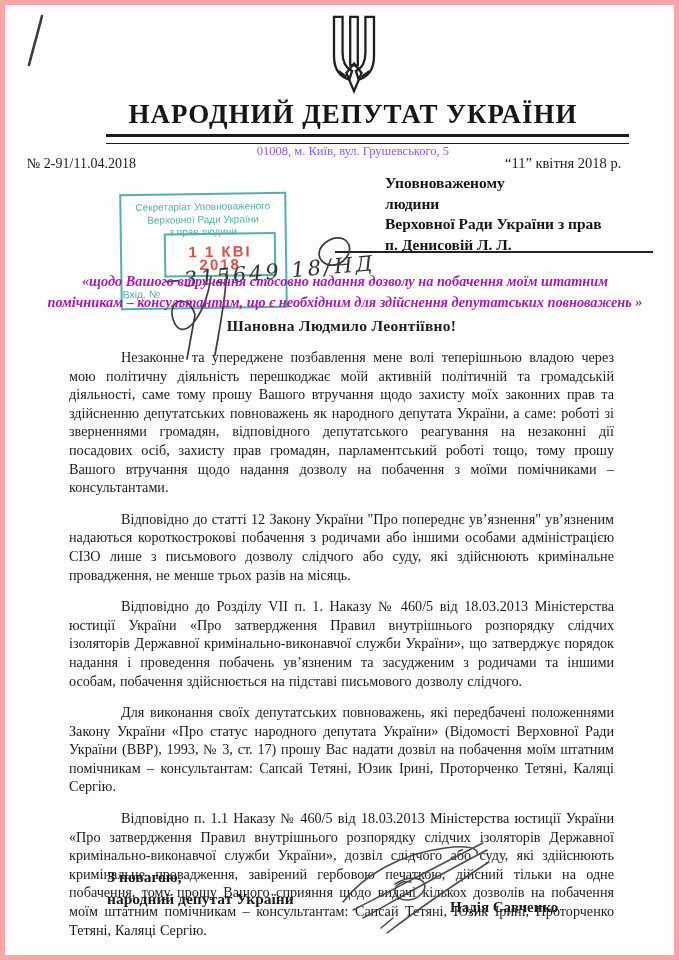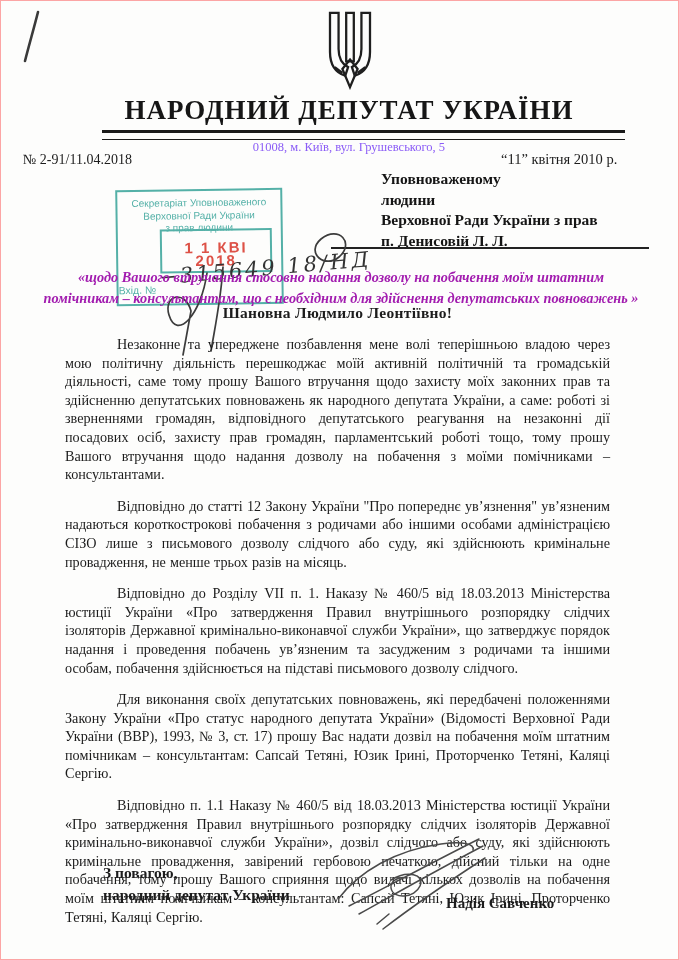--- a/index.html
+++ b/index.html
@@ -1,20 +1,20 @@
 <!DOCTYPE html>
 <html><head>
 <meta charset="utf-8">
 <style>
   html,body{margin:0;padding:0;background:#888;}
   .page{
     position:relative;width:679px;height:960px;margin:0 auto;
     background:#fdfdfc;color:#1c1c1c;overflow:hidden;
     font-family:"Liberation Serif",serif;
-    border:1px solid #fca5a5;box-sizing:border-box;
+    border:5px solid #fca5a5;box-sizing:border-box;
   }
   
   .emblem{position:absolute;left:320px;top:9px;}
   .doc-title{
     position:absolute;left:18px;top:94px;width:660px;text-align:center;
     font-size:27px;font-weight:bold;letter-spacing:1px;color:#161616;
   }
   .double-rule{
     position:absolute;left:101px;top:129px;width:523px;height:6px;
     border-top:3px solid #1a1a1a;border-bottom:1.5px solid #1a1a1a;
@@ -61,21 +61,21 @@
     transform:rotate(-5deg);white-space:nowrap;
   }
   .hand-svg{position:absolute;pointer-events:none;}
   
   .subject{
     position:absolute;left:38px;top:266px;width:604px;text-align:center;
     font-weight:bold;font-style:italic;font-size:14.3px;line-height:20.5px;color:#a21caf;
   }
   .letter-body{position:absolute;left:60px;top:303px;width:553px;}
   .salutation{
-    text-align:center;font-weight:bold;font-size:15.5px;letter-spacing:.3px;margin:0 0 2px 0;
+    text-align:center;font-weight:bold;font-size:15.5px;letter-spacing:.3px;margin:9px 0 2px 0;
   }
   .letter-body p{
     margin:4px;padding-top:9px;text-align:justify;text-indent:52px;
     font-size:14.2px;line-height:18.6px;color:#1b1b1b;word-spacing:.5px;
   }
   
   .closing{
     position:absolute;left:102px;top:861px;font-weight:bold;font-size:15.5px;line-height:22px;
   }
   .signer{
@@ -100,21 +100,21 @@
       <path d="M51,3 h-9 v38 c0,10 -4,16 -10,19 l3,9 c12,-4 16,-14 16,-25 Z"></path>
       <path d="M14,60 l8,6"></path>
       <path d="M46,60 l-8,6"></path>
     </g>
   </svg>
 
   <div class="doc-title">НАРОДНИЙ ДЕПУТАТ УКРАЇНИ</div>
   <div class="double-rule"></div>
   <div class="hq-address">01008, м. Київ, вул. Грушевського, 5</div>
   <div class="out-number">№ 2-91/11.04.2018</div>
-  <div class="letter-date">“11”  квітня 2010 р.</div>
+  <div class="letter-date">“11”  квітня 2018 р.</div>
 
   <div class="recipient">
     <div>Уповноваженому</div>
     <div>людини</div>
     <div>Верховної Ради України з прав</div>
     <div>п.  Денисовій Л. Л.</div>
   </div>
   <div class="recipient-underline"></div>
 
   <div class="stamp">

